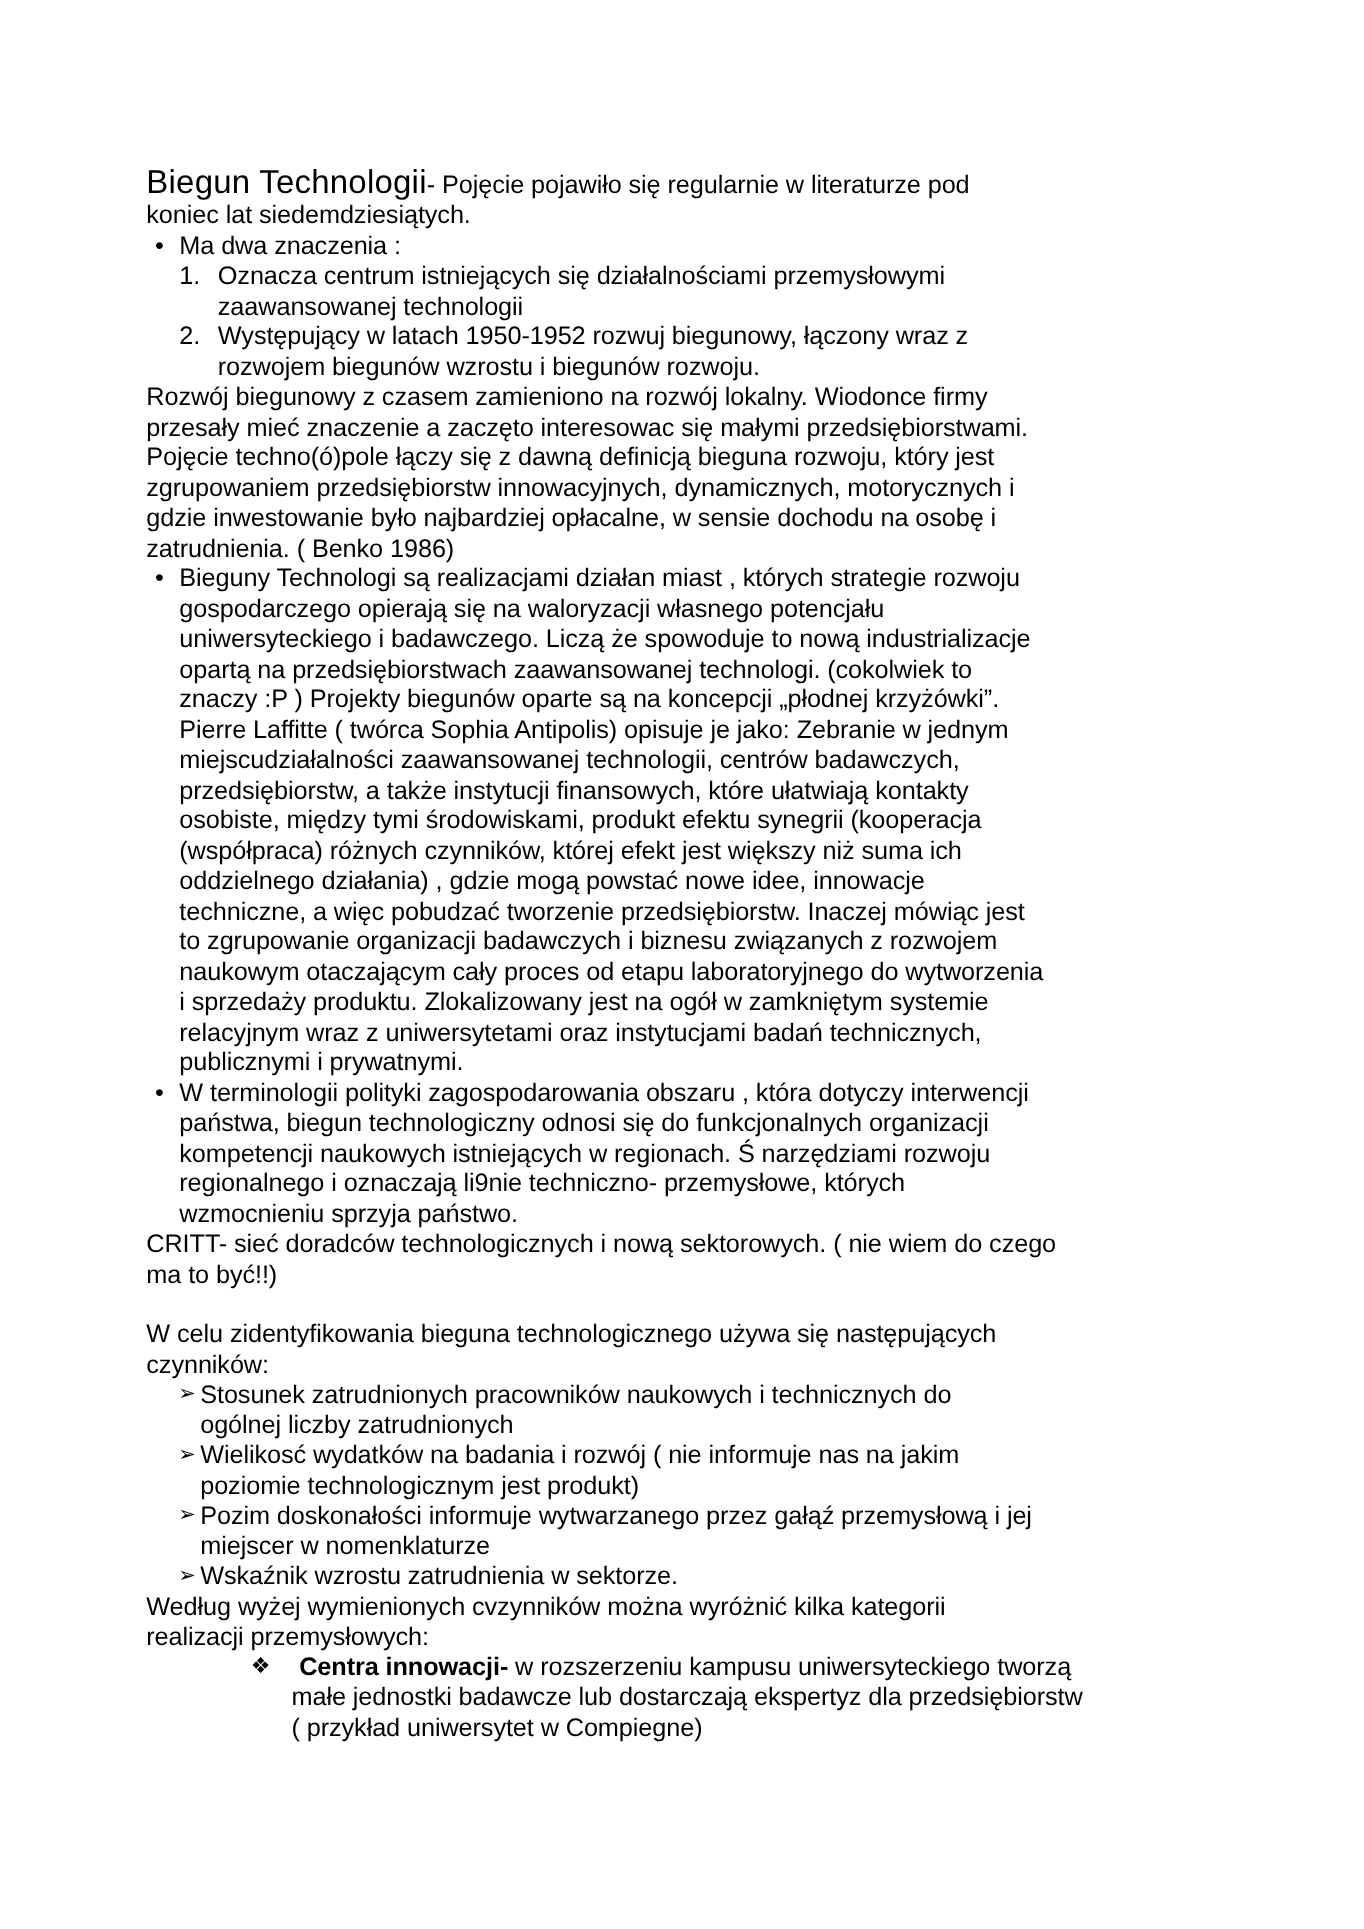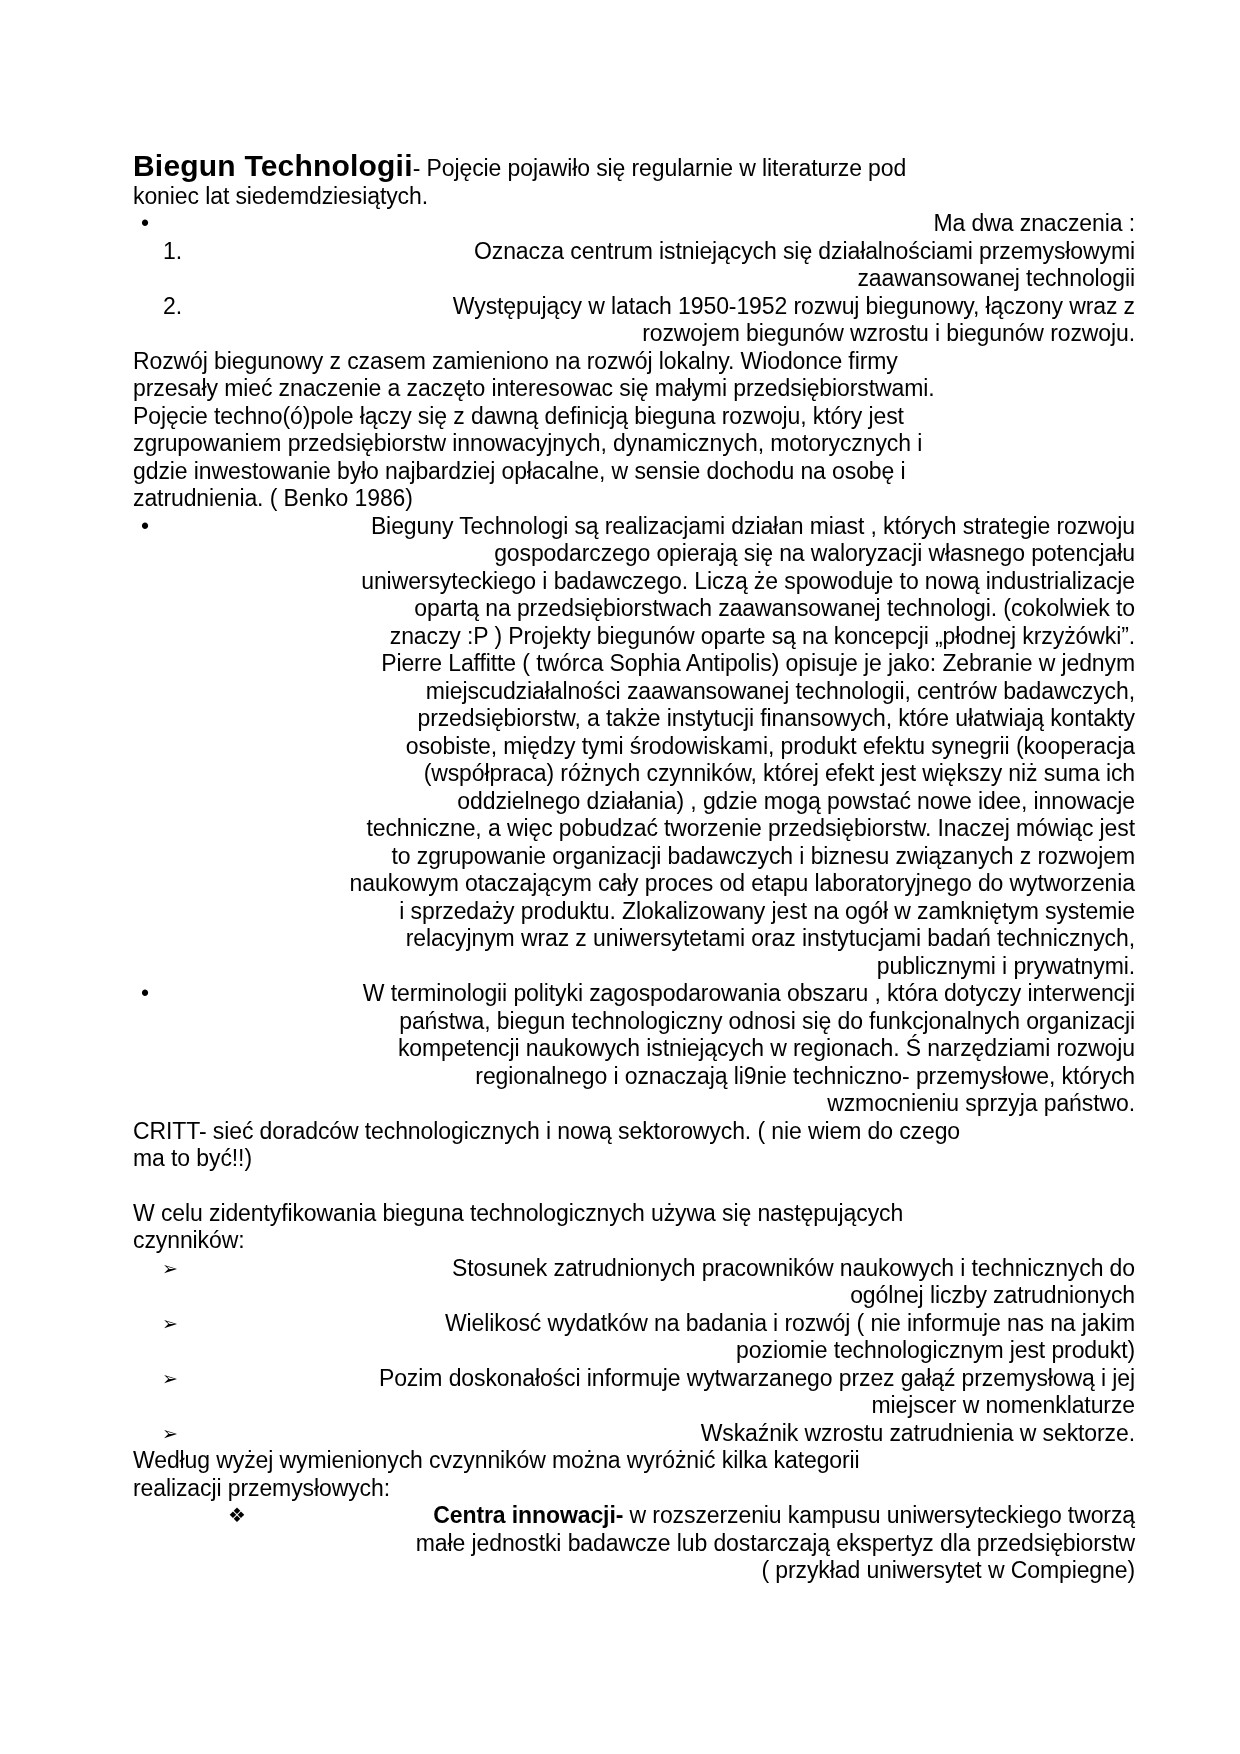--- a/index.html
+++ b/index.html
@@ -17,27 +17,27 @@
     position:absolute;
     left:133px; top:150px;
     width:1002px;
     font-size:23px;
     line-height:27.5px;
     letter-spacing:-0.1px;
   }
   .pre { white-space:pre-line; }
   .heading { white-space:pre-line; }
   .doc-title {
-    font-weight:bold;
+    font-weight:normal;
     font-size:30px;
     line-height:32px;
     letter-spacing:0.2px;
   }
   .row { display:flex; align-items:flex-start; }
-  .row .text { flex:1;text-align:right; }
+  .row .text { flex:1; }
   .b-dot {
     flex:none; width:30px; padding-left:8px;
     font-size:23px;
   }
   .num-col {
     flex:none; width:35px; margin-left:30px;
   }
   .arrow-col {
     flex:none; width:20px; margin-left:29px;
     font-size:19px; line-height:27.5px;
@@ -113,21 +113,21 @@
 kompetencji naukowych istniejących w regionach. Ś narzędziami rozwoju
 regionalnego i oznaczają li9nie techniczno- przemysłowe, których
 wzmocnieniu sprzyja państwo.</div>
     </div>
 
     <p class="pre">CRITT- sieć doradców technologicznych i nową sektorowych. ( nie wiem do czego
 ma to być!!)</p>
 
     <div class="spacer"></div>
 
-    <p class="pre">W celu zidentyfikowania bieguna technologicznych używa się następujących
+    <p class="pre">W celu zidentyfikowania bieguna technologicznego używa się następujących
 czynników:</p>
 
     <div class="row">
       <span class="arrow-col">➢</span>
       <div class="text pre">Stosunek zatrudnionych pracowników naukowych i technicznych do
 ogólnej liczby zatrudnionych</div>
     </div>
 
     <div class="row">
       <span class="arrow-col">➢</span>

